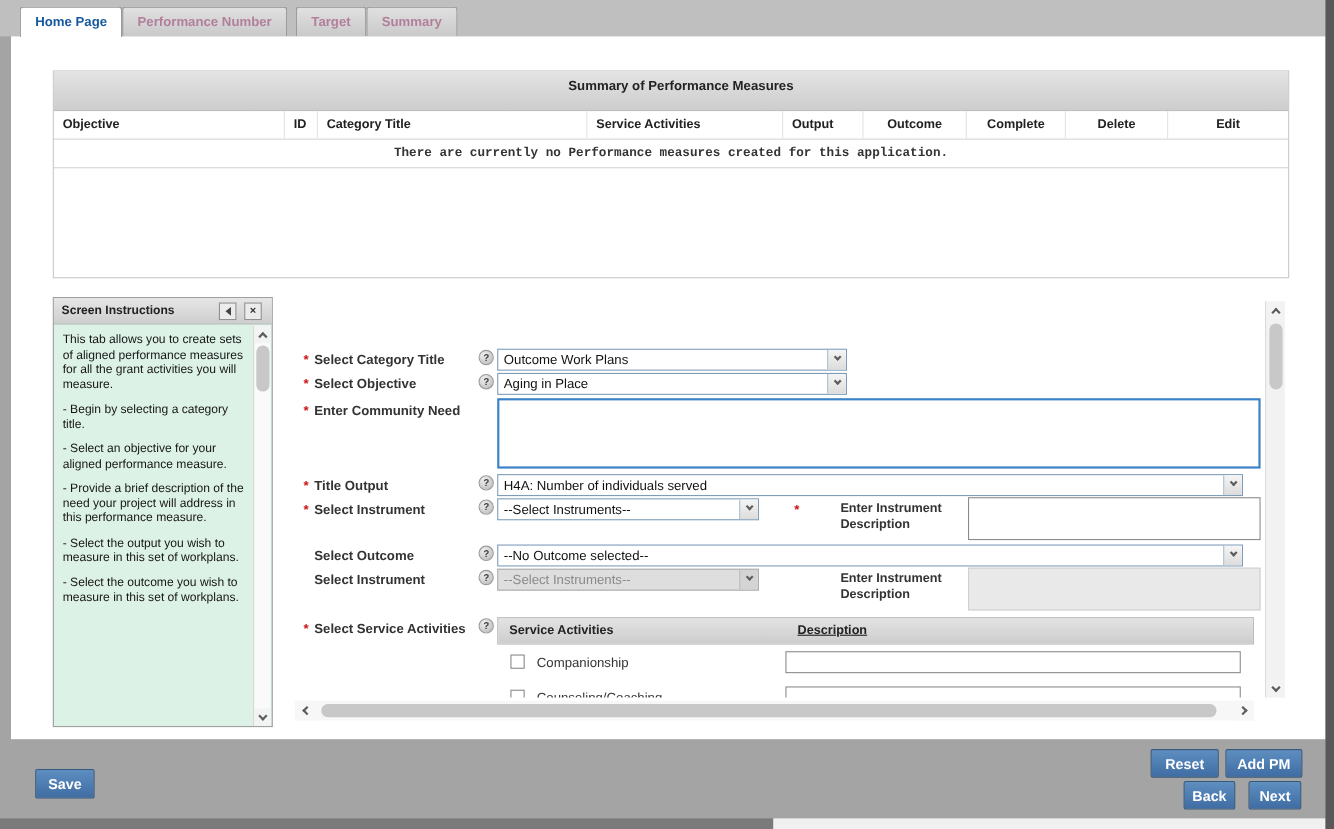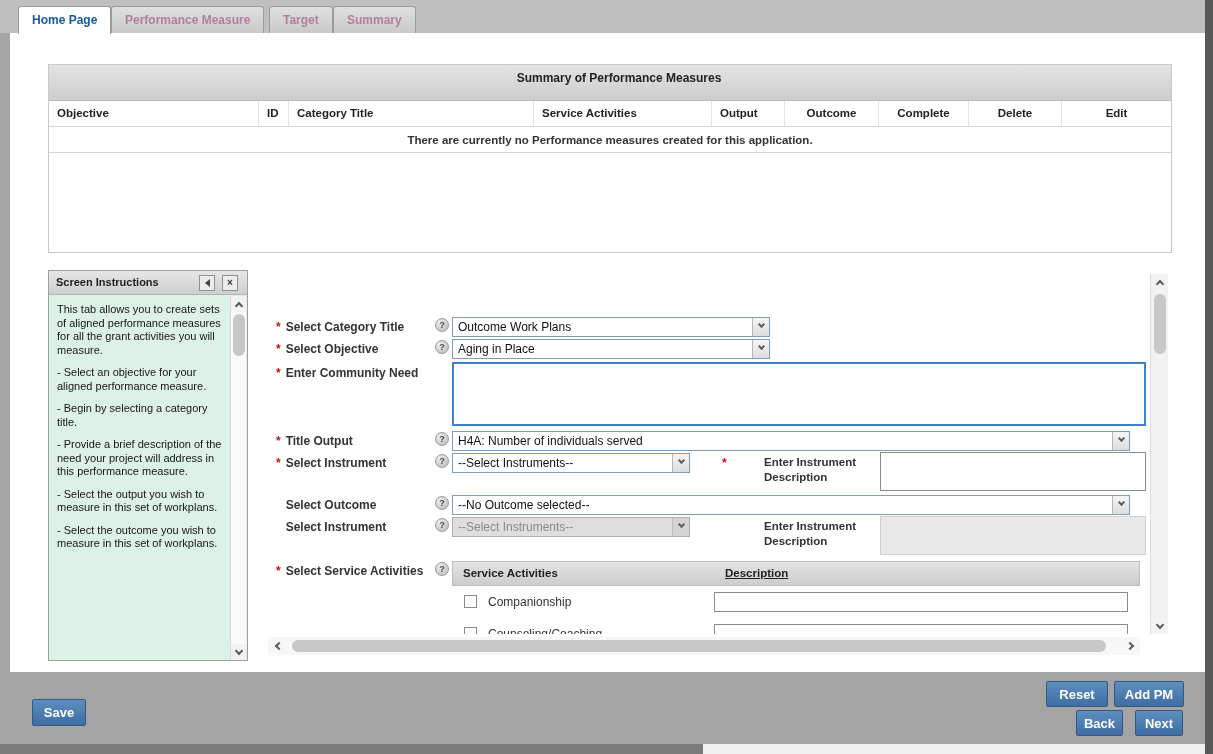--- a/index.html
+++ b/index.html
@@ -21,21 +21,21 @@
   .summary-title { height:36px; line-height:26px; text-align:center; font-size:12px; font-weight:bold; color:#222;
                    background:linear-gradient(#e3e3e3,#cdcdcd); border-bottom:1px solid #bfbfbf;padding-left:18px; }
   .summary-header { display:flex; height:26px; border-bottom:1px solid #d4d4d4; }
   .summary-header .col { font-size:11.5px; font-weight:bold; color:#222; line-height:25px; padding:0 8px;
                          border-right:1px solid #e4e4e4; white-space:nowrap; overflow:hidden; }
   .c-objective{width:210px;} .c-id{width:30px;} .c-category{width:245px;} .c-services{width:178px;}
   .c-output{width:73px;text-align:left;} .c-outcome{width:94px;text-align:center;}
   .c-complete{width:90px;text-align:center;} .c-delete{width:93px;text-align:center;}
   .c-edit{flex:1;text-align:center;border-right:none !important;}
   .summary-empty { height:26px; line-height:26px; text-align:center; font-size:11.5px; font-weight:bold; color:#333;
-                   border-bottom:1px solid #d4d4d4; }
+                   border-bottom:1px solid #d4d4d4;font-family:Liberation Mono, monospace; }
 
   .instructions { position:absolute; left:38px; top:237px; width:200px; height:391px; border:1px solid #9f9f9f; background:#ddf2e6; }
   .inst-header { position:relative; height:24px; background:linear-gradient(#e6e6e6,#cecece); border-bottom:1px solid #b5b5b5; }
   .inst-title { display:inline-block; font-size:11px; font-weight:bold; color:#222; line-height:23px; padding-left:7px; }
   .panel-btn { position:absolute; top:4px; width:16px; height:16px; background:#ececec; border:1px solid #909090;
                text-align:center; line-height:13px; font-size:10px; color:#333; cursor:default; }
   .panel-btn.collapse { right:32px; }
   .panel-btn.closebtn { right:9px; font-weight:bold; }
   .tri-left { display:inline-block; width:0; height:0; border-top:4px solid transparent; border-bottom:4px solid transparent;
               border-right:5px solid #444; margin-top:3px; }
@@ -96,21 +96,21 @@
 </head>
 <body>
 
 <div class="stage">
   <div class="topstrip"></div>
 
   <div class="tab active" style="left:18px;">
     <span>Home Page</span>
   </div>
   <div class="tab inactive" style="left:111px;">
-    <span>Performance Measure</span>
+    <span>Performance Number</span>
   </div>
   <div class="tab inactive" style="left:269px;">
     <span>Target</span>
   </div>
   <div class="tab inactive" style="left:333px;">
     <span>Summary</span>
   </div>
 
   <div class="main-panel">
 
@@ -131,22 +131,22 @@
     </div>
 
     <div class="instructions">
       <div class="inst-header">
         <span class="inst-title">Screen Instructions</span>
         <span class="panel-btn collapse"><i class="tri-left"></i></span>
         <span class="panel-btn closebtn">×</span>
       </div>
       <div class="inst-body">
         <p>This tab allows you to create sets of aligned performance measures for all the grant activities you will measure.</p>
+        <p>- Begin by selecting a category title.</p>
         <p>- Select an objective for your aligned performance measure.</p>
-        <p>- Begin by selecting a category title.</p>
         <p>- Provide a brief description of the need your project will address in this performance measure.</p>
         <p>- Select the output you wish to measure in this set of workplans.</p>
         <p>- Select the outcome you wish to measure in this set of workplans.</p>
       </div>
       <div class="inst-scroll">
         <div class="sb-btn up">
             <i class="chev up"></i>
           </div>
         <div class="sb-thumb" style="top:18px;height:42px;"></div>
         <div class="sb-btn down">

